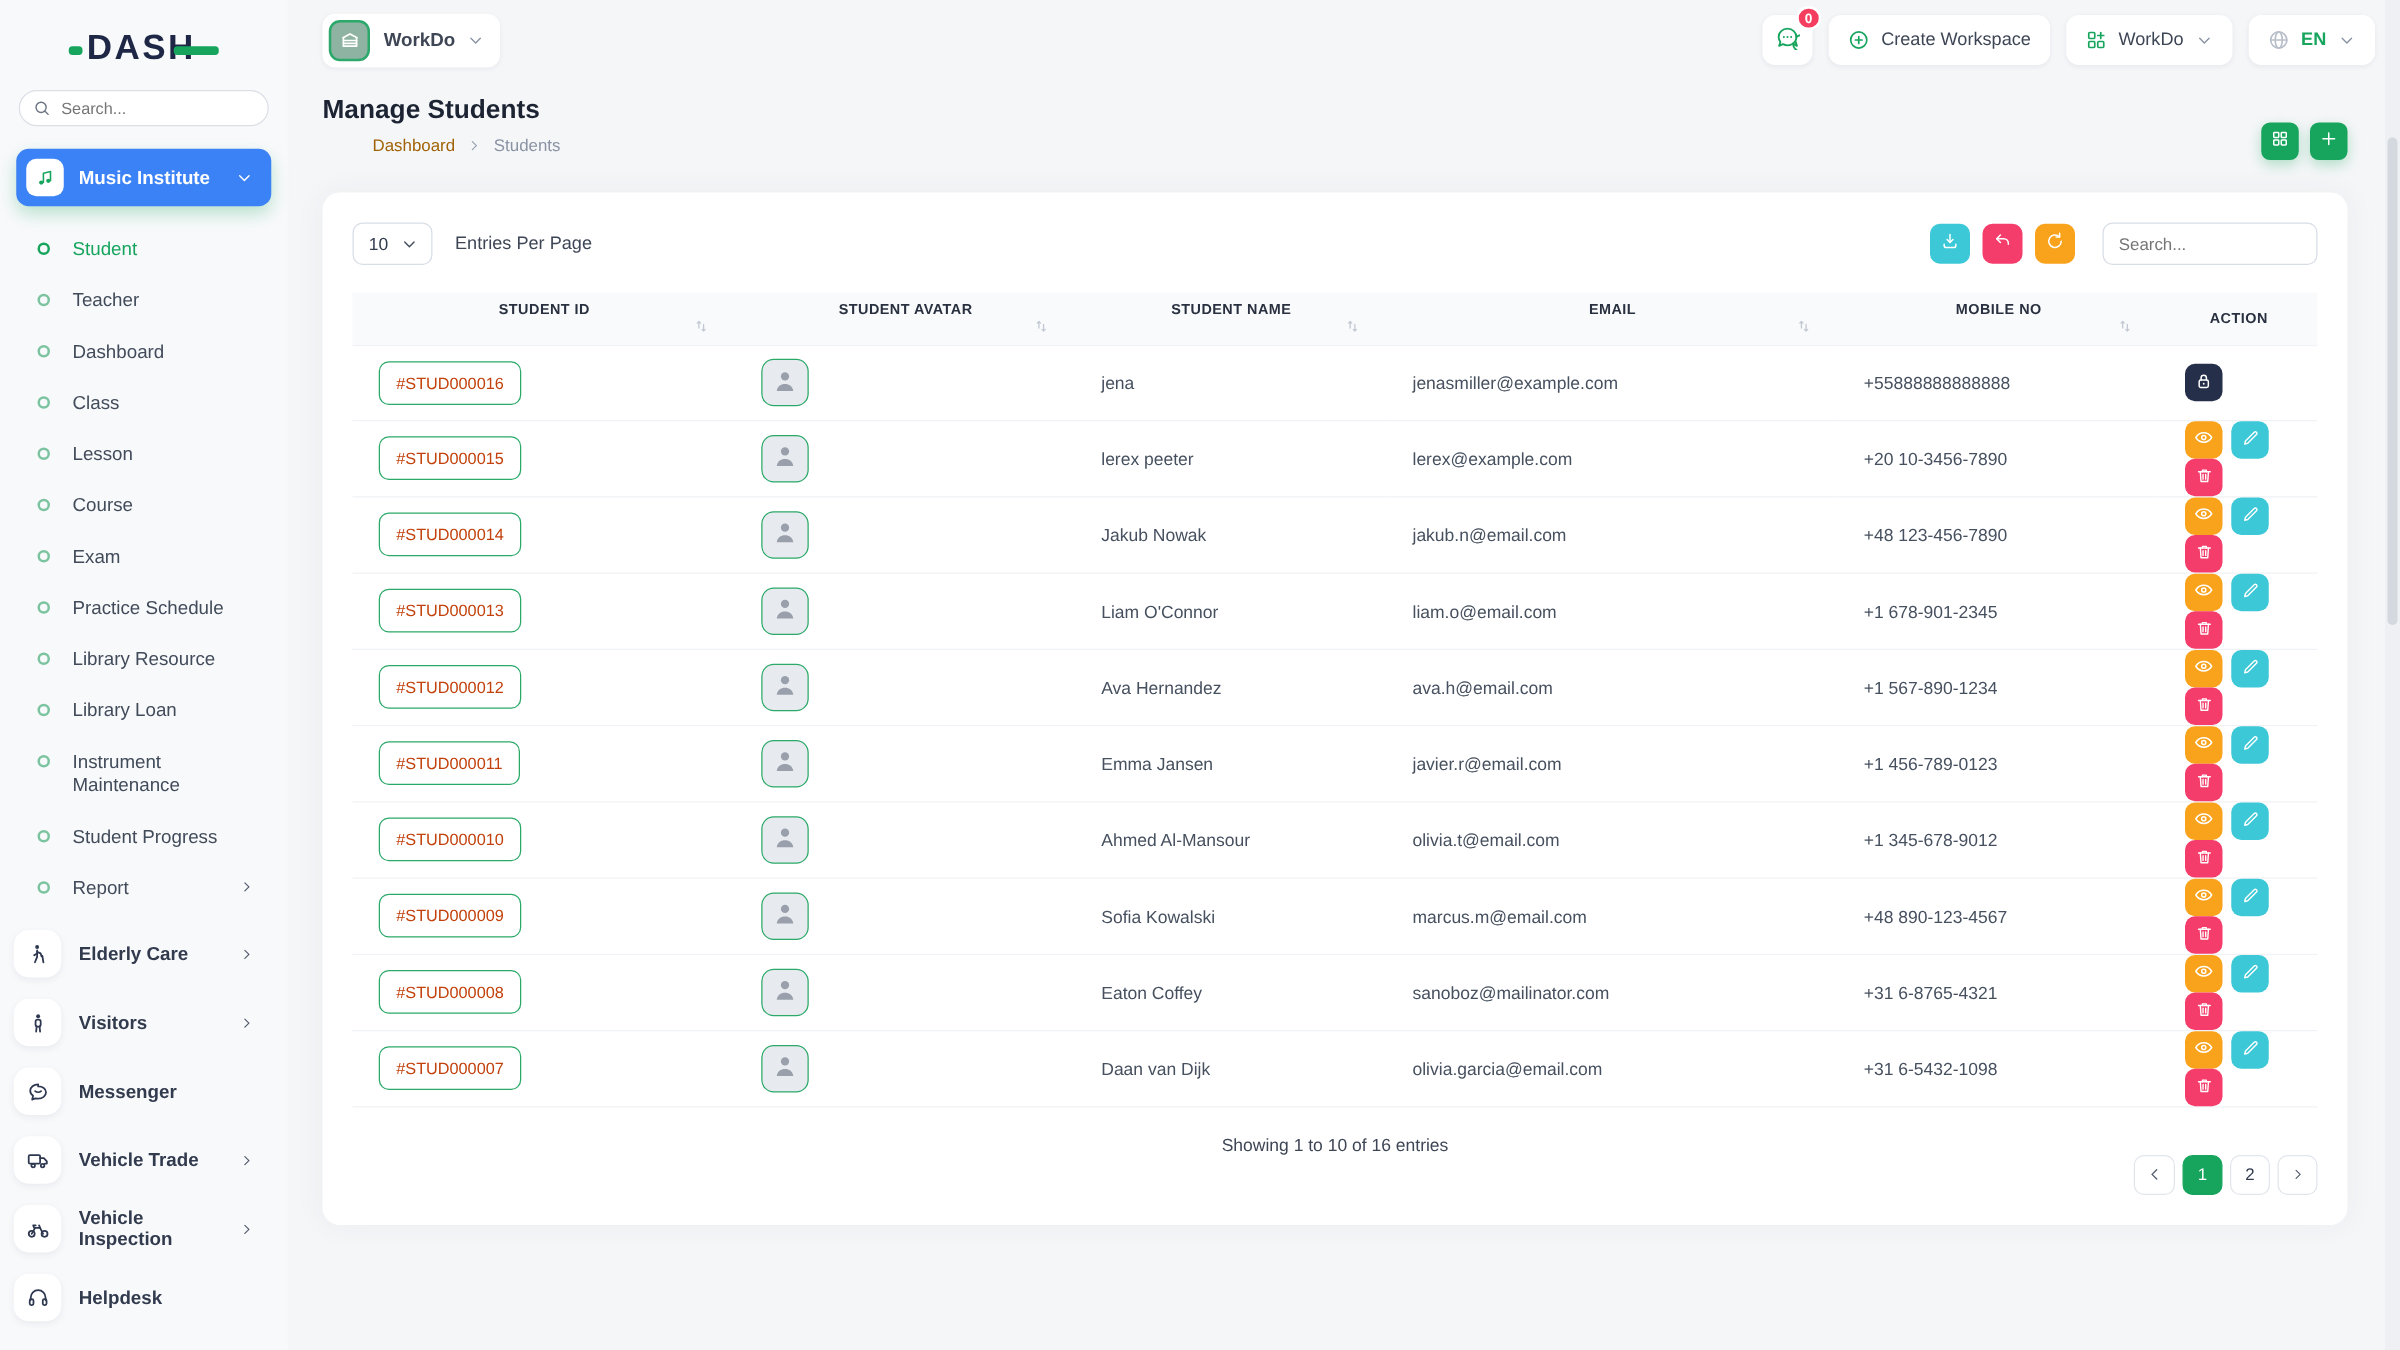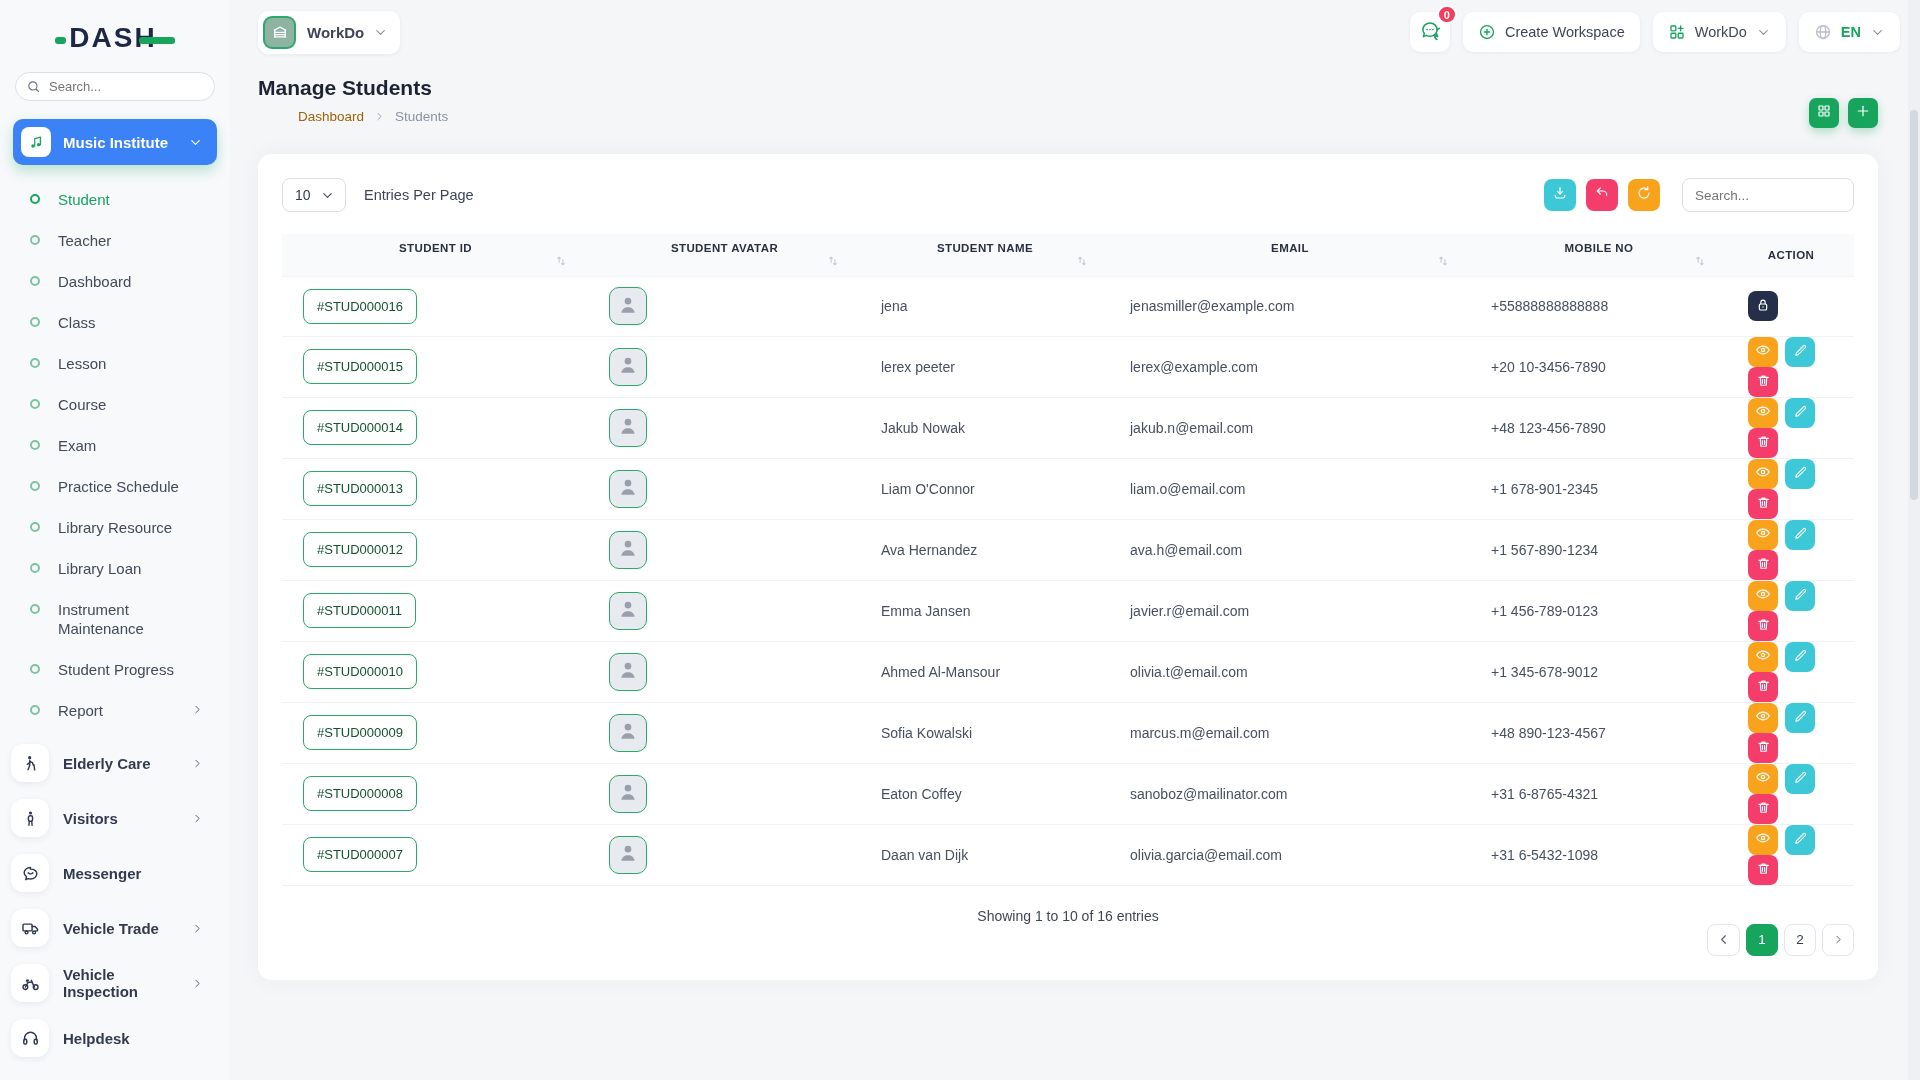--- a/index.html
+++ b/index.html
@@ -69,21 +69,21 @@
   .tbl-search { margin-left:12px; }
   .tbl-search input { width:172px; height:34px; border:1px solid #d8dde6; border-radius:8px; padding:0 12px; font-size:13.5px; color:#556; background:#fff; outline:none; }
 
   table { width:100%; border-collapse:collapse; table-layout:fixed; margin-top:22px; }
   col.c1{width:306px} col.c2{width:272px} col.c3{width:249px} col.c4{width:361px} col.c5{width:257px} col.c6{width:auto}
   thead th { background:#f9fafc; height:42px; font-size:11.5px; font-weight:700; color:#29303f; letter-spacing:.4px; text-align:left; padding:0; }
   .th-flex { display:flex; align-items:center; padding:0 20px 0 21px;flex-direction:column; }
   .th-flex .sort { margin-left:auto; color:#c3c9d3; display:flex; cursor:pointer; }
   tbody td { height:60px; border-bottom:1px solid #f0f2f5; font-size:14px; color:#46505f; padding-left:21px; }
   tbody tr:first-child td { border-top:1px solid #f2f3f6; }
-  .id-badge { display:inline-block; border:1px solid #2aa968; color:#14532d; border-radius:8px; padding:9px 13px; font-size:13px; }
+  .id-badge { display:inline-block; border:1px solid #2aa968; color:#c2410c; border-radius:8px; padding:9px 13px; font-size:13px; }
   .avatar { width:38px; height:38px; border:1px solid #2aa968; border-radius:10px; background:#e7eaee; display:flex; align-items:center; justify-content:center; color:#99a0ac; }
   .act-btn { width:30px; height:30px; border-radius:8px; display:inline-flex; align-items:center; justify-content:center; color:#fff; margin-right:7px; cursor:pointer; vertical-align:middle; }
   .act-lock { background:#252f4a; }
   .act-view { background:#f9a21b; }
   .act-edit { background:#3cc8d7; }
   .act-delete { background:#f53d6c; }
 
   .tfoot { display:flex; align-items:center; margin-top:22px; padding-bottom:4px;flex-direction:column; }
   .summary { font-size:14px; color:#3e4656; }
   .pager { margin-left:auto; display:flex; gap:6px; }

